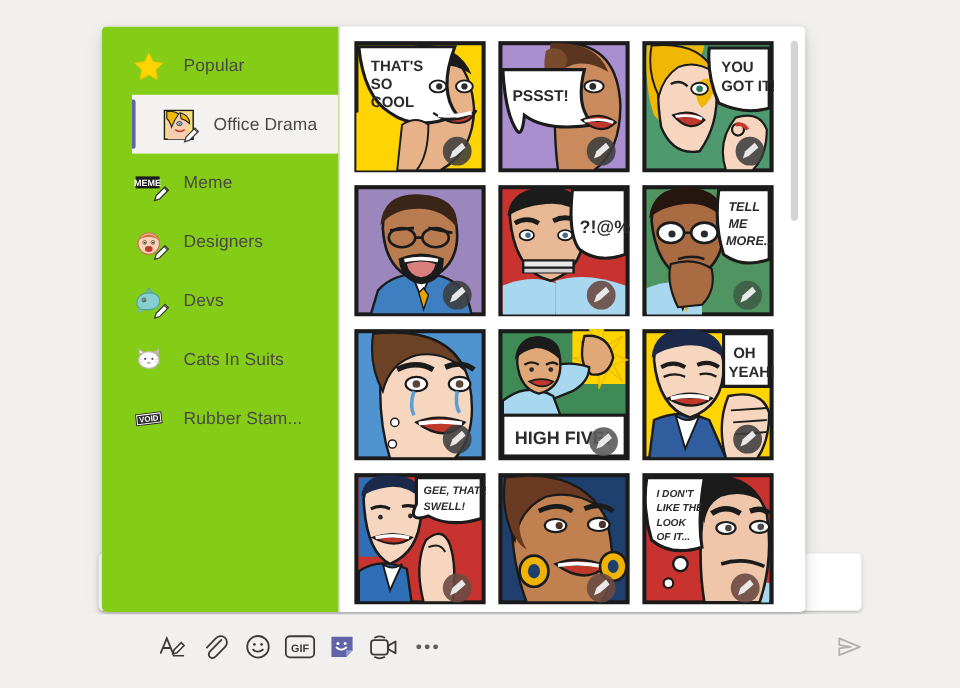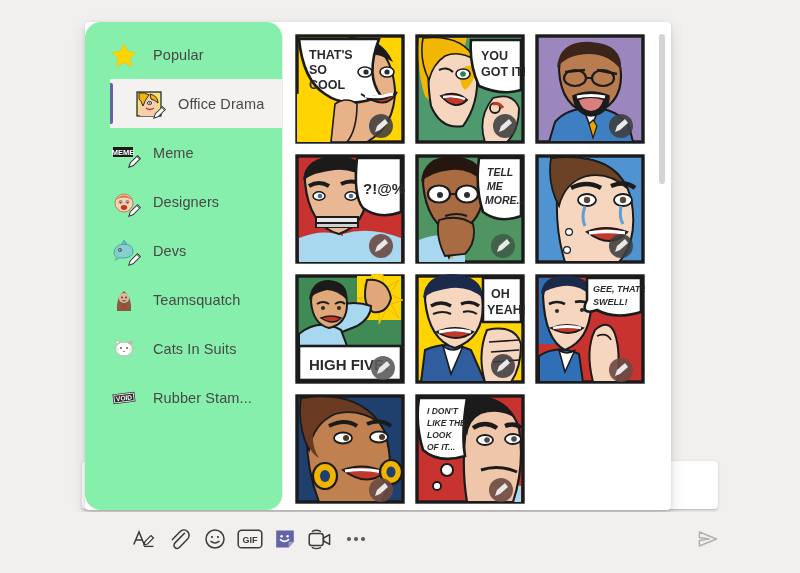--- a/index.html
+++ b/index.html
@@ -51,26 +51,25 @@
     border-radius: 4px;
     box-shadow: 0 1.2px 3.6px rgba(0,0,0,0.11), 0 6.4px 14.4px rgba(0,0,0,0.13);
     display: flex;
     overflow: hidden;
   }
 
   
   .sidebar {
     width: 197px;
     flex: 0 0 197px;
-    background: #86efac;
+    background: #84cc16;
     border-right: 1px solid #edebe9;
     padding-top: 8px;
     overflow: hidden;
     position: relative;
-    border-radius: 16px;
   }
   .side-item {
     position: relative;
     height: 49px;
     display: flex;
     align-items: center;
     padding-left: 24px;
     box-sizing: border-box;
     cursor: pointer;
   }
@@ -284,34 +283,20 @@
           </svg>
           <svg class="pencil" viewBox="0 0 16 16">
             <path d="M2 14 L3.4 9.6 L11.2 1.8 L14.2 4.8 L6.4 12.6 Z" fill="#fff" stroke="#3a3a3a" stroke-width="1.1"></path>
             <path d="M10.4 2.6 L13.4 5.6" stroke="#3a3a3a" stroke-width="1"></path>
           </svg>
         </span>
         <span class="side-label">Devs</span>
       </div>
 
 
-      <div class="side-item">
-        <span class="side-icon">
-          <svg width="26" height="26" viewBox="0 0 26 26">
-            <path d="M6 24 Q5 10 13 4 Q21 10 20 24 Z" fill="#8a5a3c"></path>
-            <ellipse cx="13" cy="11" rx="5.2" ry="5" fill="#d8b79a"></ellipse>
-            <circle cx="11" cy="10.4" r="0.9" fill="#4a2b1a"></circle>
-            <circle cx="15" cy="10.4" r="0.9" fill="#4a2b1a"></circle>
-            <path d="M11.4 13.4 Q13 14.6 14.6 13.4" stroke="#4a2b1a" stroke-width="0.9" fill="none"></path>
-            <path d="M12 17 L12 23" stroke="#b83b3b" stroke-width="1.3"></path>
-            <path d="M14 17 L14 23" stroke="#b83b3b" stroke-width="1.3"></path>
-          </svg>
-        </span>
-        <span class="side-label">Teamsquatch</span>
-      </div>
 
 
       <div class="side-item">
         <span class="side-icon">
           <svg width="26" height="26" viewBox="0 0 26 26">
             <path d="M5 8 L5 4 L9 7 Z" fill="#ffffff" stroke="#bdb8b2" stroke-width="0.9"></path>
             <path d="M21 8 L21 4 L17 7 Z" fill="#e8a87c" stroke="#bdb8b2" stroke-width="0.9"></path>
             <ellipse cx="13" cy="13" rx="8.5" ry="7" fill="#ffffff" stroke="#bdb8b2" stroke-width="1"></ellipse>
             <circle cx="10" cy="12" r="0.9" fill="#4a4a4a"></circle>
             <circle cx="16" cy="12" r="0.9" fill="#4a4a4a"></circle>
@@ -356,20 +341,36 @@
             <circle cx="71" cy="38" r="2.6" fill="#2b2b2b"></circle>
             <circle cx="92" cy="38" r="2.6" fill="#2b2b2b"></circle>
             <path d="M66 60 Q84 72 102 58 Q92 78 66 60Z" fill="#c0392b" stroke="#1b1b1b" stroke-width="1.8"></path>
             <path d="M70 62 Q84 64 98 60" stroke="#ffffff" stroke-width="3"></path>
             <path d="M40 70 Q52 62 62 70 Q62 96 52 108 L36 108 Z" fill="#e8b288" stroke="#1b1b1b" stroke-width="1.6"></path>
             <circle cx="86" cy="92" r="12" fill="#3d3d3d" opacity="0.88"></circle>
             <path d="M80 98 L82 92 L90 85 L93 89 L85 96 Z" fill="#e8e8e8"></path>
           </svg>
         </div>
 
+        <div class="tile">
+          <svg width="110" height="110" viewBox="0 0 110 110">
+            <rect x="2" y="2" width="106" height="106" fill="#a98fd0" stroke="#1b1b1b" stroke-width="3.4"></rect>
+            <path d="M58 2 Q100 4 102 54 Q102 92 80 108 L50 108 Q44 60 52 20 Z" fill="#c98b5e" stroke="#1b1b1b" stroke-width="2"></path>
+            <path d="M44 2 Q82 0 92 26 Q76 16 62 20 Q50 24 46 36 Q40 20 44 2Z" fill="#5b3420"></path>
+            <path d="M40 8 Q54 2 58 16 Q54 32 44 40 Q36 26 40 8Z" fill="#7a4a2c"></path>
+            <path d="M4 24 L72 24 Q64 56 80 70 Q40 76 22 62 Q20 84 14 72 Q6 58 4 24Z" fill="#ffffff" stroke="#1b1b1b" stroke-width="2.6"></path>
+            <text x="12" y="50" font-family="Liberation Sans, sans-serif" font-size="13" font-weight="bold" fill="#2b2b2b">PSSST!</text>
+            <ellipse cx="80" cy="38" rx="8" ry="5" fill="#fff" stroke="#1b1b1b" stroke-width="1.6"></ellipse>
+            <circle cx="79" cy="38" r="2.8" fill="#2b2b2b"></circle>
+            <path d="M70 66 Q86 58 98 68 Q86 80 70 66Z" fill="#c0392b" stroke="#1b1b1b" stroke-width="1.8"></path>
+            <path d="M72 67 Q86 64 96 68" stroke="#ffffff" stroke-width="2.4"></path>
+            <circle cx="86" cy="92" r="12" fill="#3d3d3d" opacity="0.88"></circle>
+            <path d="M80 98 L82 92 L90 85 L93 89 L85 96 Z" fill="#e8e8e8"></path>
+          </svg>
+        </div>
 
         <div class="tile">
           <svg width="110" height="110" viewBox="0 0 110 110">
             <rect x="2" y="2" width="106" height="106" fill="#4e9a6e" stroke="#1b1b1b" stroke-width="3.4"></rect>
             <path d="M4 4 L52 4 Q40 40 54 64 Q24 80 10 62 Q2 40 4 4Z" fill="#f2b705"></path>
             <path d="M18 8 Q56 4 62 40 Q64 70 48 92 Q26 96 16 72 Q10 36 18 8Z" fill="#f7d6c0" stroke="#1b1b1b" stroke-width="2"></path>
             <path d="M8 4 Q48 0 60 26 Q44 16 30 22 Q18 30 14 46 Q4 26 8 4Z" fill="#f2b705" stroke="#1b1b1b" stroke-width="1.6"></path>
             <path d="M48 34 Q56 28 62 36 Q58 50 50 56 Q42 48 48 34Z" fill="#f2b705"></path>
             <path d="M24 36 Q32 32 38 38" stroke="#1b1b1b" stroke-width="2" fill="none"></path>
             <ellipse cx="48" cy="40" rx="7" ry="5" fill="#fff" stroke="#1b1b1b" stroke-width="1.6"></ellipse>

